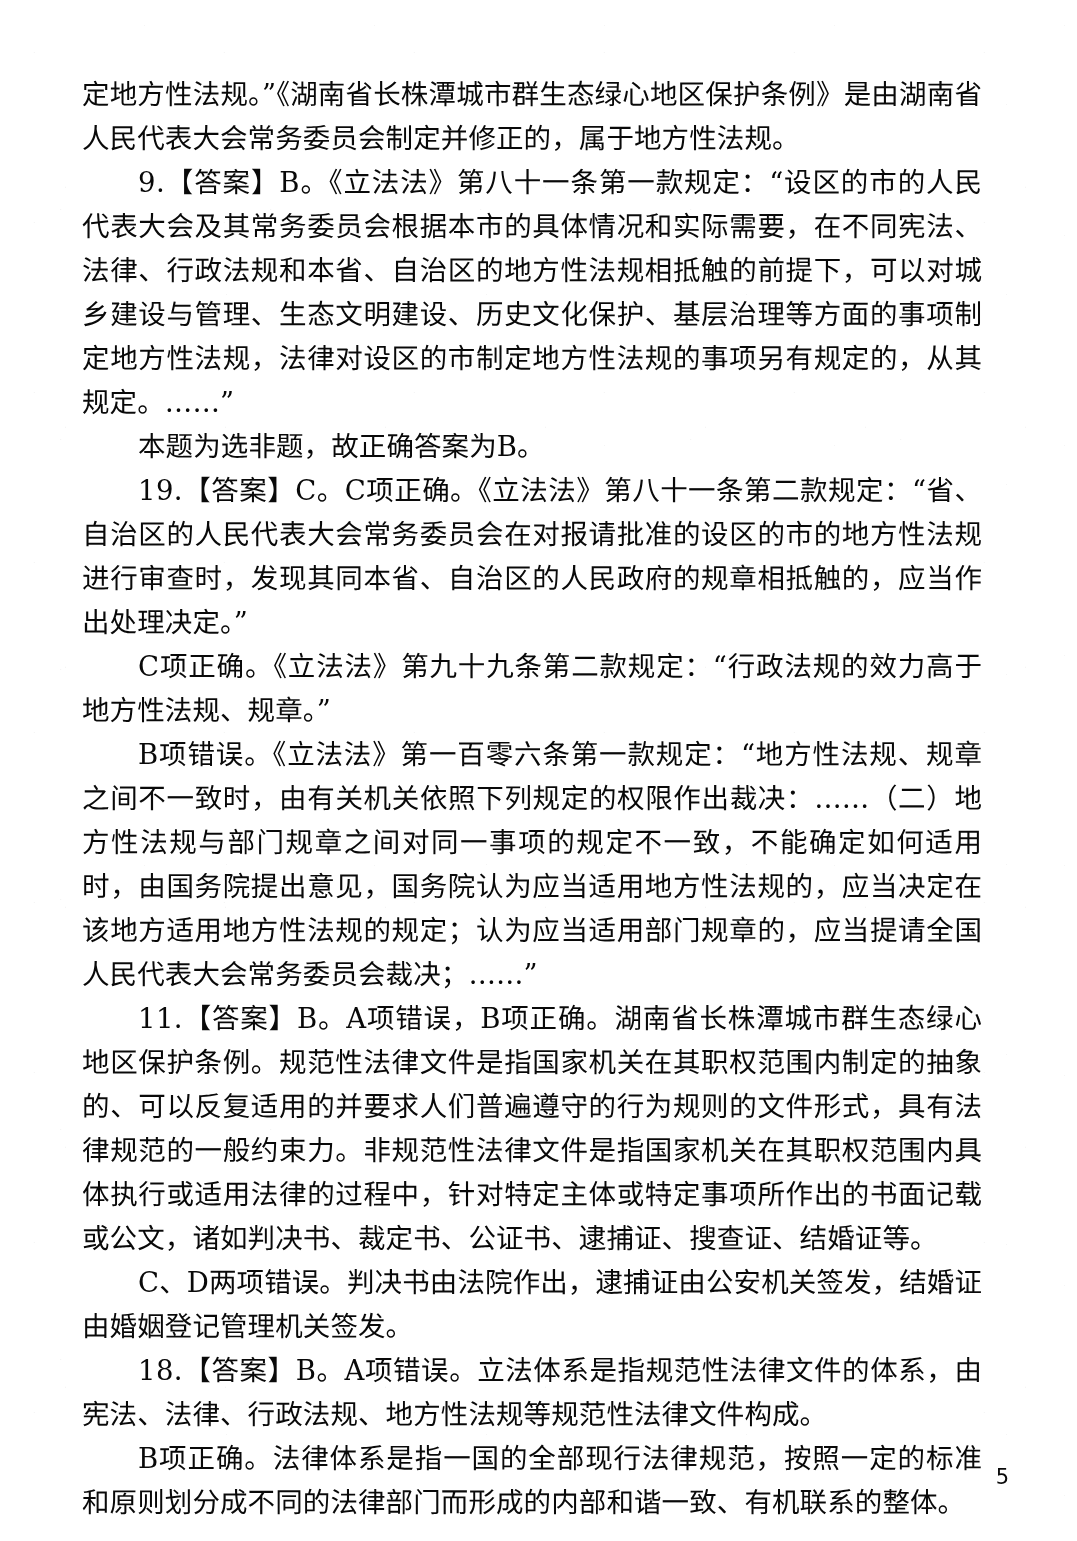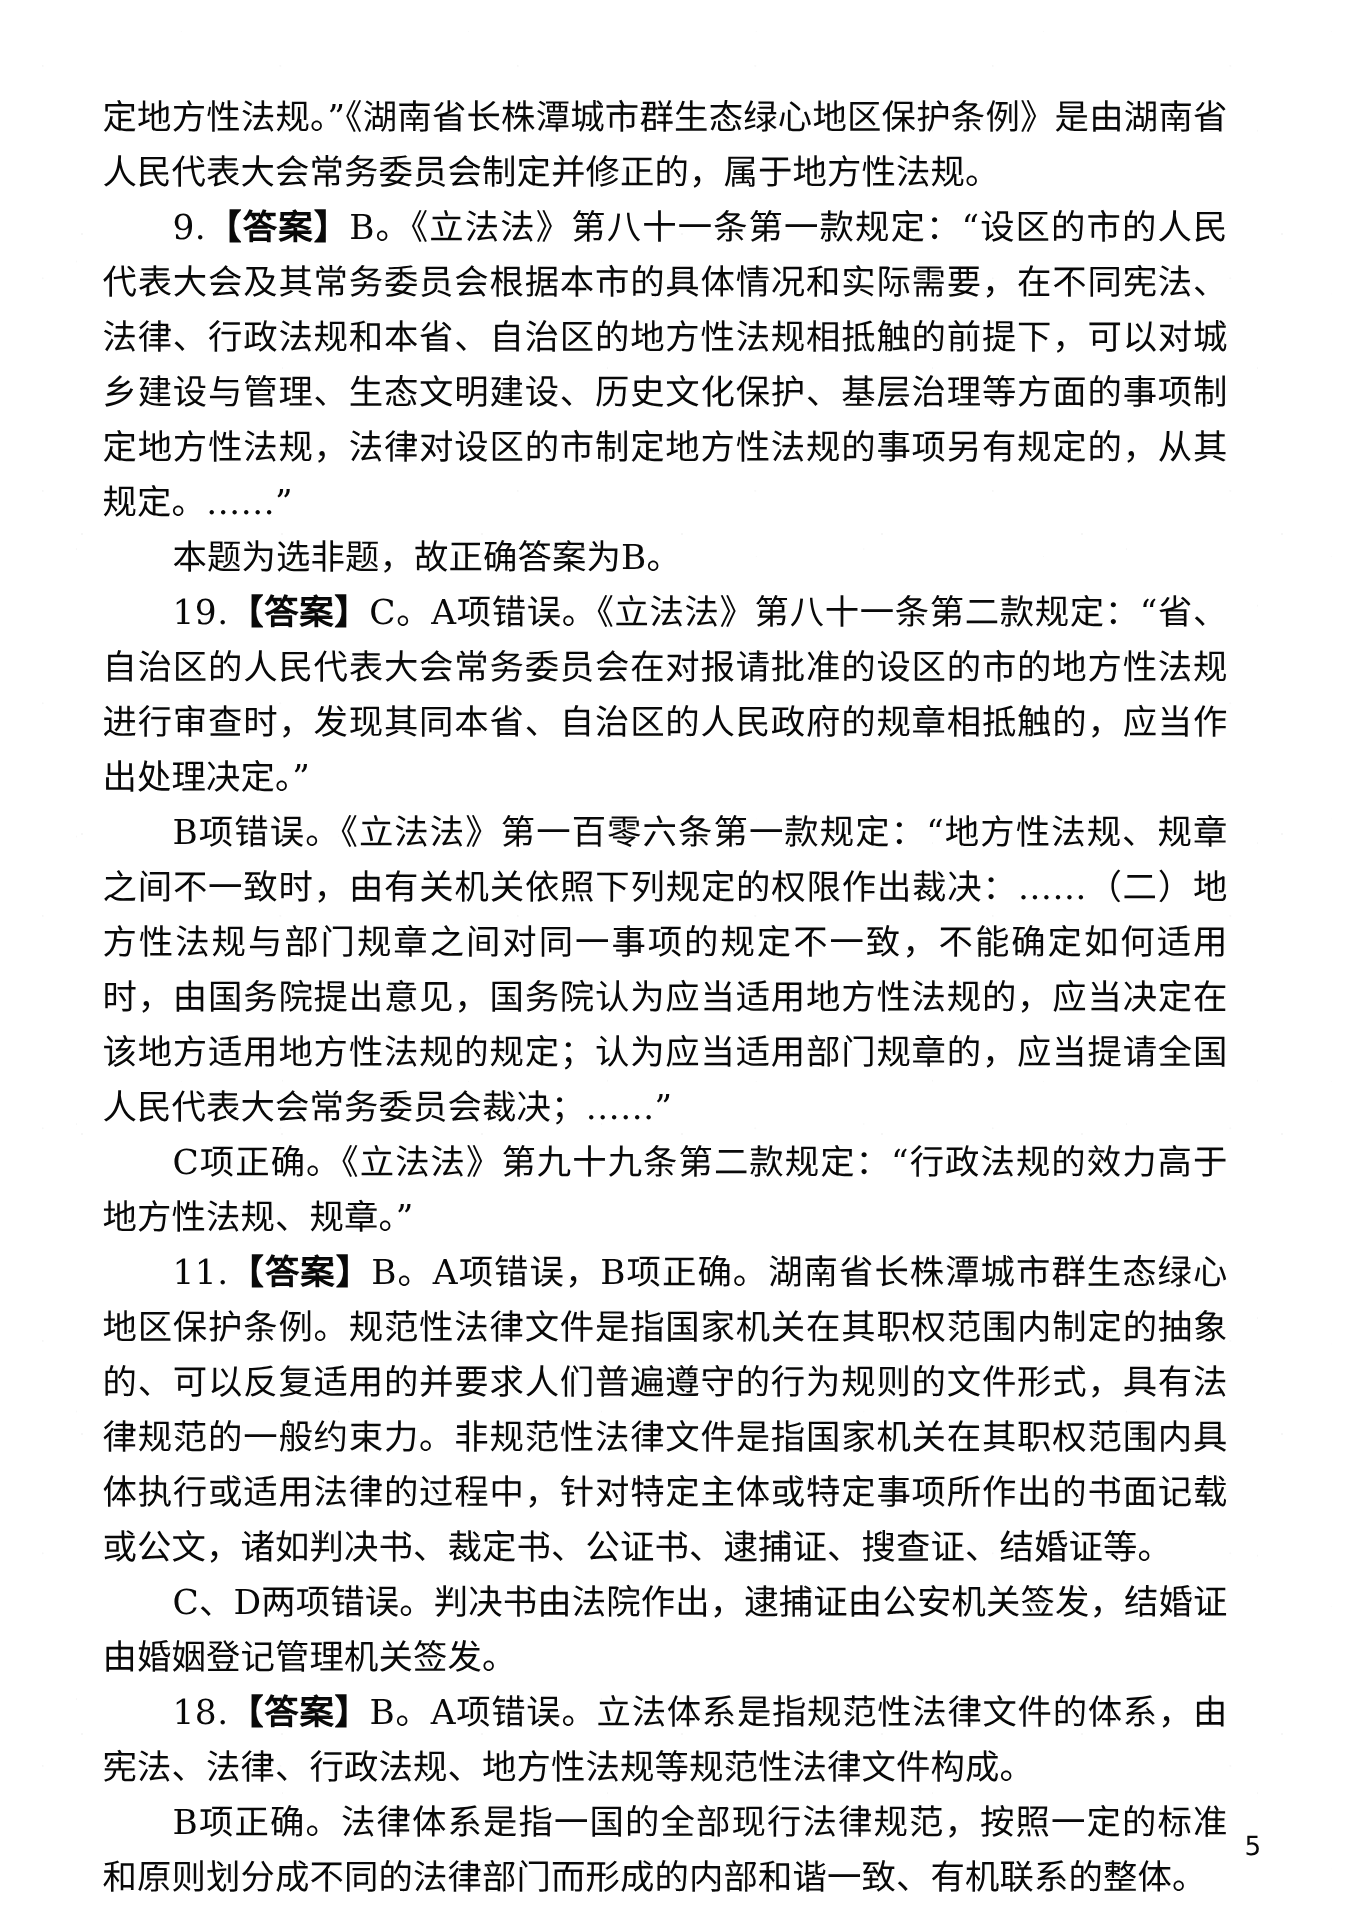--- a/index.html
+++ b/index.html
@@ -45,21 +45,21 @@
     text-indent: 56px;
   }
 
   
   .para.runon {
     text-indent: 0;
   }
 
   
   .answer-label {
-    font-weight: bold;
+    font-weight: normal;
   }
 
   
   .lat {
     font-family: "DejaVu Serif", "Liberation Serif", serif;
     letter-spacing: 0.4px;
   }
 
   .page-number {
     position: absolute;
@@ -87,23 +87,23 @@
 </style>
 </head>
 <body>
 
 <div class="page">
 
   <div class="text-column" id="body-column">
       <p class="para runon"><span>定地方性法规。”《湖南省长株潭城市群生态绿心地区保护条例》是由湖南省人民代表大会常务委员会制定并修正的，属于地方性法规。</span></p>
       <p class="para indent"><span class="lat">9.</span><span class="answer-label">【答案】</span><span>B。《立法法》第八十一条第一款规定：“设区的市的人民代表大会及其常务委员会根据本市的具体情况和实际需要，在不同宪法、法律、行政法规和本省、自治区的地方性法规相抵触的前提下，可以对城乡建设与管理、生态文明建设、历史文化保护、基层治理等方面的事项制定地方性法规，法律对设区的市制定地方性法规的事项另有规定的，从其规定。……”</span></p>
       <p class="para indent"><span>本题为选非题，故正确答案为B。</span></p>
-      <p class="para indent"><span class="lat">19.</span><span class="answer-label">【答案】</span><span>C。A项错误。《立法法》第八十一条第二款规定：“省、自治区的人民代表大会常务委员会在对报请批准的设区的市的地方性法规进行审查时，发现其同本省、自治区的人民政府的规章相抵触的，应当作出处理决定。”</span></p>
+      <p class="para indent"><span class="lat">19.</span><span class="answer-label">【答案】</span><span>C。C项正确。《立法法》第八十一条第二款规定：“省、自治区的人民代表大会常务委员会在对报请批准的设区的市的地方性法规进行审查时，发现其同本省、自治区的人民政府的规章相抵触的，应当作出处理决定。”</span></p>
+      <p class="para indent"><span>C项正确。《立法法》第九十九条第二款规定：“行政法规的效力高于地方性法规、规章。”</span></p>
       <p class="para indent"><span>B项错误。《立法法》第一百零六条第一款规定：“地方性法规、规章之间不一致时，由有关机关依照下列规定的权限作出裁决：……（二）地方性法规与部门规章之间对同一事项的规定不一致，不能确定如何适用时，由国务院提出意见，国务院认为应当适用地方性法规的，应当决定在该地方适用地方性法规的规定；认为应当适用部门规章的，应当提请全国人民代表大会常务委员会裁决；……”</span></p>
-      <p class="para indent"><span>C项正确。《立法法》第九十九条第二款规定：“行政法规的效力高于地方性法规、规章。”</span></p>
       <p class="para indent"><span class="lat">11.</span><span class="answer-label">【答案】</span><span>B。A项错误，B项正确。湖南省长株潭城市群生态绿心地区保护条例。规范性法律文件是指国家机关在其职权范围内制定的抽象的、可以反复适用的并要求人们普遍遵守的行为规则的文件形式，具有法律规范的一般约束力。非规范性法律文件是指国家机关在其职权范围内具体执行或适用法律的过程中，针对特定主体或特定事项所作出的书面记载或公文，诸如判决书、裁定书、公证书、逮捕证、搜查证、结婚证等。</span></p>
       <p class="para indent"><span>C、D两项错误。判决书由法院作出，逮捕证由公安机关签发，结婚证由婚姻登记管理机关签发。</span></p>
       <p class="para indent"><span class="lat">18.</span><span class="answer-label">【答案】</span><span>B。A项错误。立法体系是指规范性法律文件的体系，由宪法、法律、行政法规、地方性法规等规范性法律文件构成。</span></p>
       <p class="para indent"><span>B项正确。法律体系是指一国的全部现行法律规范，按照一定的标准和原则划分成不同的法律部门而形成的内部和谐一致、有机联系的整体。</span></p>
     </div>
 
   <div class="speckle"></div>
 
   <div class="page-number">5</div>
 

